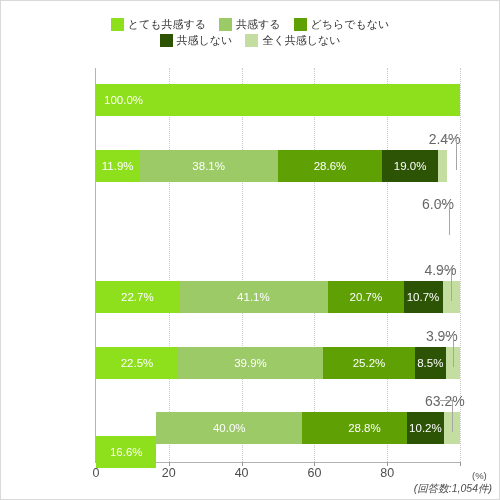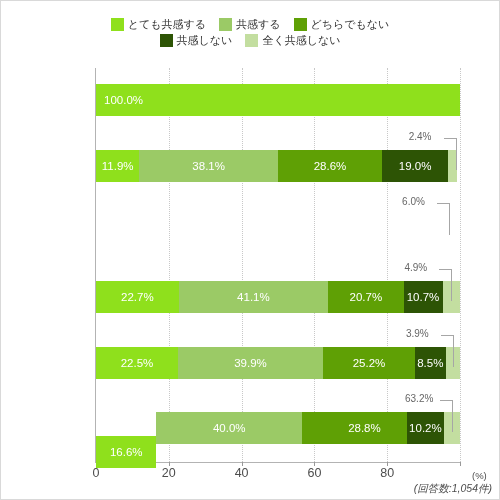--- a/index.html
+++ b/index.html
@@ -63,21 +63,21 @@
     height:32px; display:flex; align-items:center; justify-content:center;
     overflow:hidden;
   }
   .seg-label {
     font-size:11.5px; color:#ffffff; white-space:nowrap;
     letter-spacing:0px;
   }
 
   
   .callout {
-    position:absolute; font-size:10px; color:#666666; white-space:nowrap;
+    position:absolute; font-size:14px; color:#666666; white-space:nowrap;margin-left:20px;
   }
   .callout-line-h {
     position:absolute; height:0; border-top:1px solid #a6a6a6;
   }
   .callout-line-v {
     position:absolute; width:0; border-left:1px solid #a6a6a6;
   }
 
   
   .xtick {
@@ -151,21 +151,21 @@
         <div class="bar">
           <div class="seg" style="width: 43.316px; background: rgb(143, 224, 28);">
             <span class="seg-label">11.9%</span>
           </div>
           <div class="seg" style="width: 138.684px; background: rgb(155, 202, 102);">
             <span class="seg-label">38.1%</span>
           </div>
           <div class="seg" style="width: 104.104px; background: rgb(95, 160, 5);">
             <span class="seg-label">28.6%</span>
           </div>
-          <div class="seg" style="width: 66px; background: rgb(45, 84, 5);">
+          <div class="seg" style="width: 56px; background: rgb(45, 84, 5);">
             <span class="seg-label">19.0%</span>
           </div>
           <div class="seg" style="width: 8.736px; background: rgb(195, 222, 160);"></div>
         </div>
       </div>
       <div class="callout" style="left: 312.632px; top: 62.5px;">2.4%</div>
       <div class="callout-line-h" style="left: 347.632px; top: 69.5px; width: 12px;"></div>
       <div class="callout-line-v" style="left: 359.632px; top: 69.5px; height: 32px;"></div>
       <div class="callout" style="left: 306.08px; top: 128.167px;">6.0%</div>
       <div class="callout-line-h" style="left: 341.08px; top: 135.167px; width: 12px;"></div>

